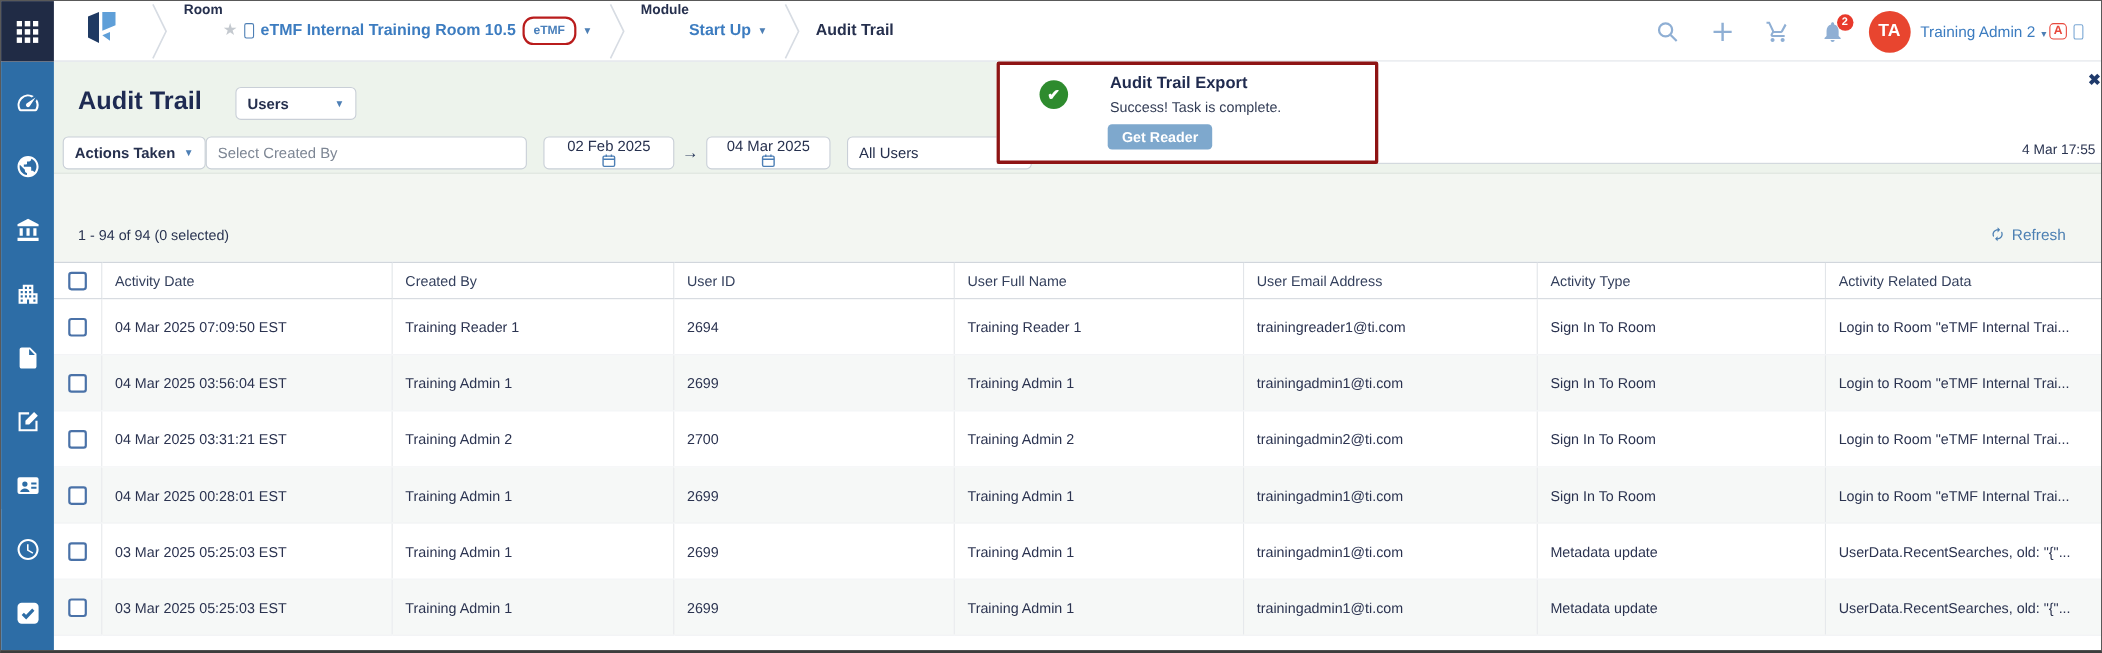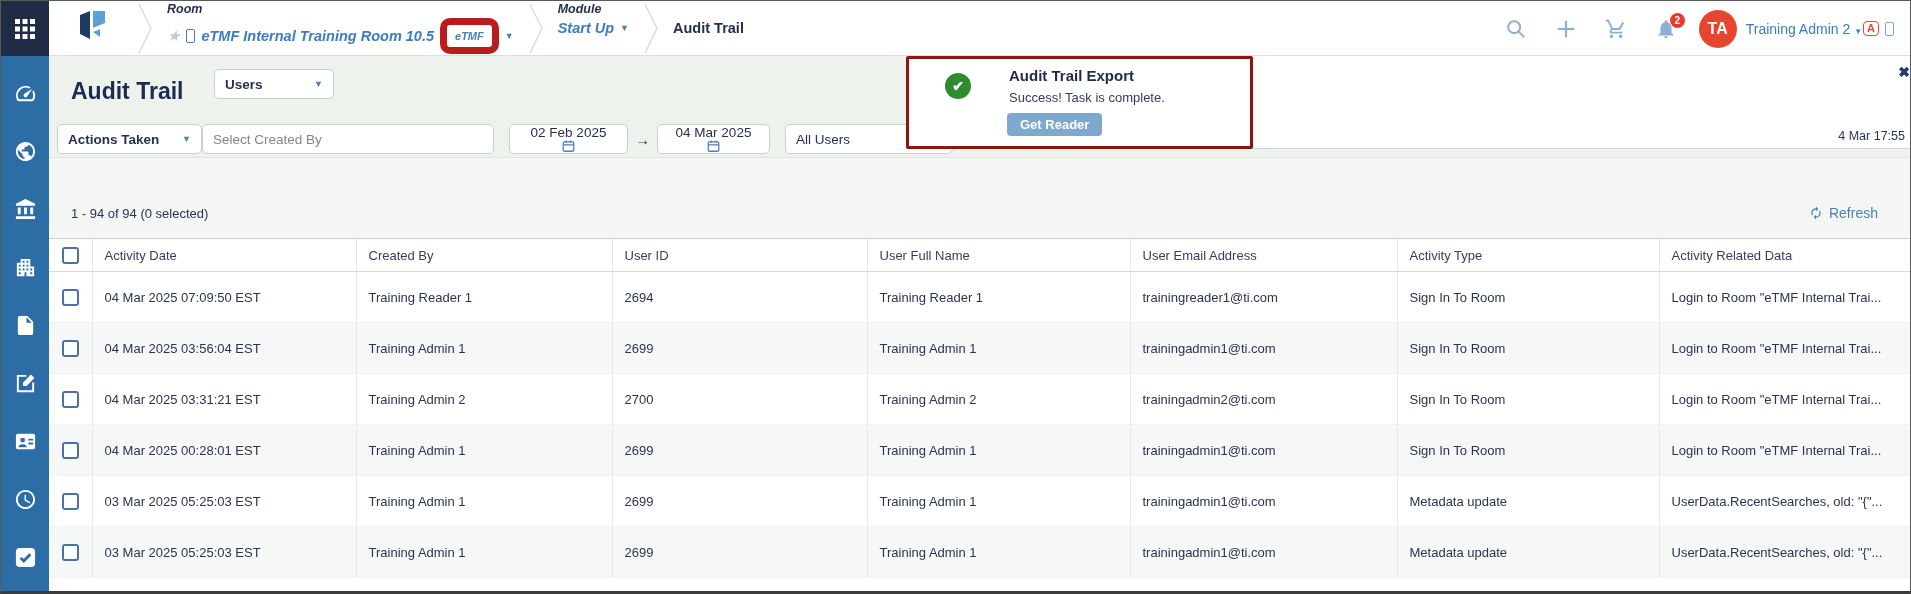--- a/index.html
+++ b/index.html
@@ -7,27 +7,27 @@
   body { font-family:"Liberation Sans", sans-serif; }
   .page { position:relative; width:1911px; height:594px; background:#fff;
           border:1px solid #595959; border-bottom:3px solid #3c3c3c; overflow:hidden; }
 
   
   .topbar { position:absolute; left:0; top:0; width:100%; height:55px; background:#fff;
             border-bottom:1px solid #d9dee4; display:flex; align-items:stretch; z-index:30; }
   .launcher { width:48px; height:55px; background:#202b45; display:flex; align-items:center; justify-content:center; cursor:pointer; flex:0 0 48px;}
   .logo-box { width:88px; display:flex; align-items:center; justify-content:center; }
   .sep { width:16px; height:55px; flex:0 0 16px; }
-  .crumb { display:flex; flex-direction:column; justify-content:flex-start; padding:0 14px;font-style:italic; }
+  .crumb { display:flex; flex-direction:row; justify-content:center; padding:0 14px; }
   .crumb-label { font-size:12.5px; font-weight:700; color:#26304e; line-height:17px; }
   .crumb-line { display:flex; align-items:center; gap:6px; line-height:20px; }
   .star { color:#c4c9cf; font-size:15px; }
   .phone-ico { width:9px; height:14px; border:1.5px solid #4d7fb5; border-radius:2px; display:inline-block; }
   .room-name { color:#3c7cc0; font-weight:700; font-size:14.5px; }
-  .pill { border:7px solid #b91c1c; color:#4a80bb; font-size:11px; font-weight:700;
+  .pill { border:2px solid #b91c1c; color:#4a80bb; font-size:11px; font-weight:700;
           border-radius:10px; padding:1px 8px; }
   .caret { color:#4d7fb5; font-size:9px; }
   .blue-strong { color:#3c7cc0; font-weight:700; font-size:14.5px; }
   .page-crumb { display:flex; align-items:center; padding:0 14px; font-size:14.5px; font-weight:700; color:#26304e; }
 
   .top-right { position:absolute; right:16px; top:0; height:55px; display:flex; align-items:center; }
   .tico { width:22px; height:22px; margin-left:28px; cursor:pointer; position:relative; }
   .bell-badge { position:absolute; top:-5px; right:-8px; min-width:15px; height:15px; border-radius:8px;
                 background:#e8392b; color:#fff; font-size:10px; font-weight:700; display:flex;
                 align-items:center; justify-content:center; padding:0 3px; }
@@ -45,24 +45,24 @@
   .sidebar { position:absolute; left:0; top:55px; bottom:0; width:48px; background:#2d6da6;
              display:flex; flex-direction:column; align-items:center; padding-top:26px; gap:35px; z-index:5; }
   .sico { width:23px; height:23px; cursor:pointer; flex:0 0 auto; }
 
   
   .mint { position:absolute; left:48px; top:55px; right:0; height:102px; background:#edf3ec;
           border-bottom:1px solid #dfe5df; z-index:1; }
   .page-title { position:absolute; left:22px; top:22px; font-size:23px; font-weight:700; color:#1e2a52; }
   .ctl { background:#fff; border:1px solid #c9cfd7; border-radius:5px; height:30px;
          display:flex; align-items:center; padding:0 10px; font-size:13.5px; color:#26304e; }
-  .users-dd { position:absolute; left:165px; top:13px; width:120px; justify-content:space-between;
+  .users-dd { position:absolute; left:165px; top:23px; width:110px; justify-content:space-between;
               font-weight:700; cursor:pointer; }
   .filters { position:absolute; left:8px; top:68px; display:flex; align-items:center; }
-  .actions-dd { width:145px; font-weight:700; justify-content:space-between; cursor:pointer; }
+  .actions-dd { width:130px; font-weight:700; justify-content:space-between; cursor:pointer; }
   .createdby { width:292px; }
   .createdby input { border:none; outline:none; width:100%; font-size:13.5px; color:#26304e;
                      font-family:"Liberation Sans", sans-serif; background:transparent; }
   .createdby input::placeholder { color:#7d8694; }
   .datef { width:119px; margin-left:15px; justify-content:space-between; cursor:pointer;flex-direction:column; }
   .datef .dval { white-space:nowrap; overflow:hidden; max-width:86px; }
   .d2 { width:113px; }
   .range-arrow { margin-left:7px; margin-right:-8px; color:#2b3a5e; font-weight:700; font-size:15px; }
   .users-filter { width:168px; margin-left:15px; justify-content:space-between; cursor:pointer; }
 

